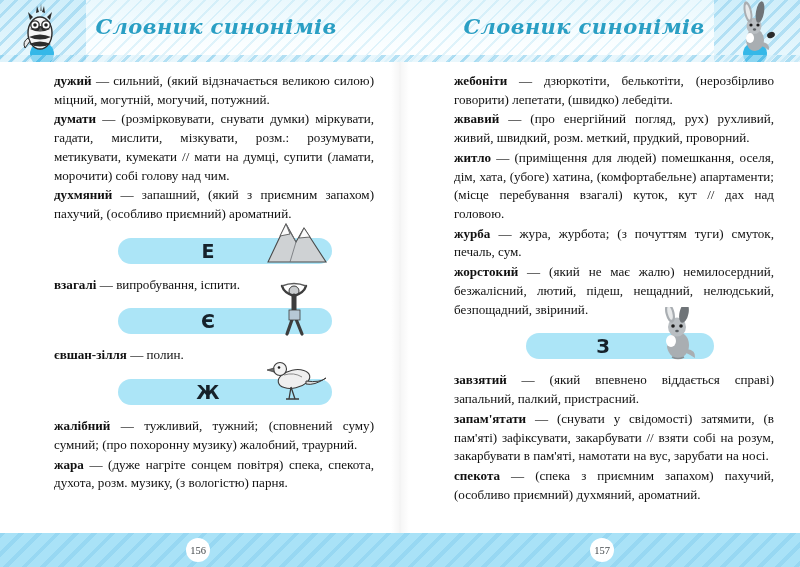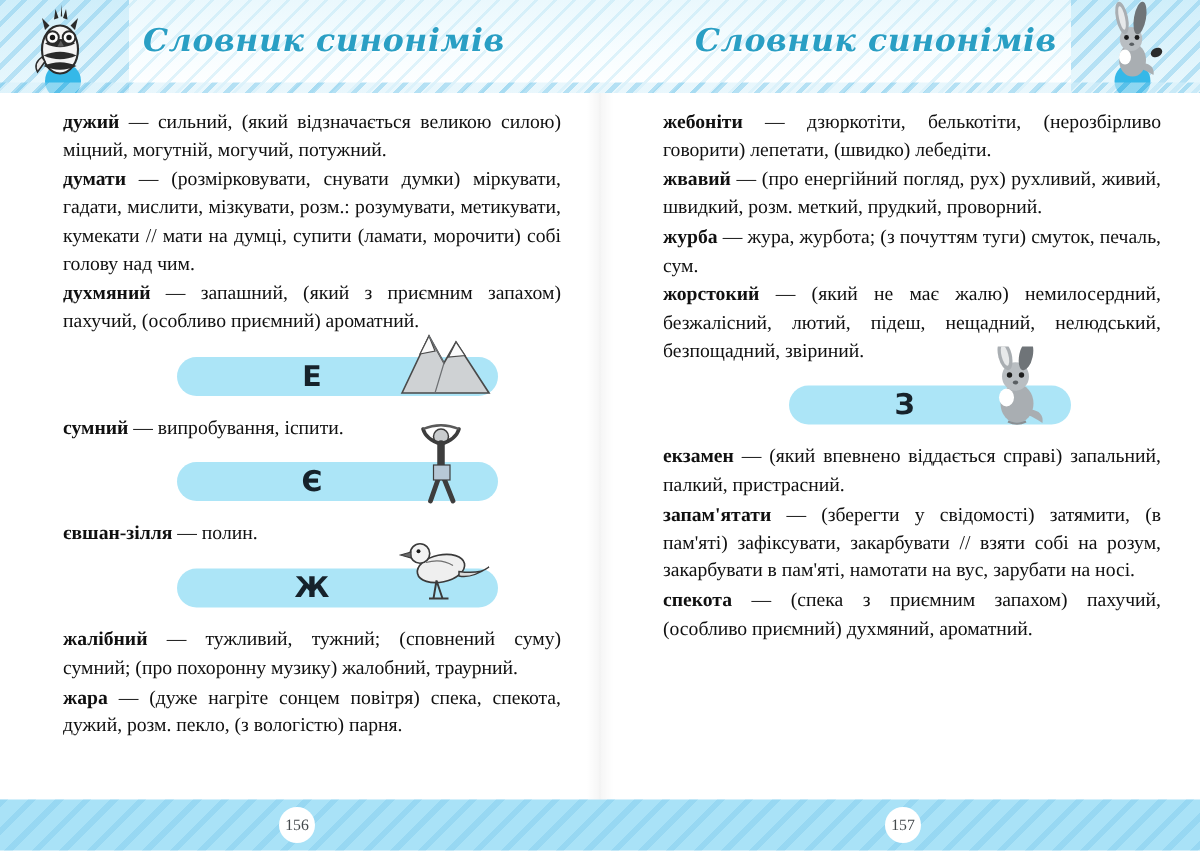--- a/index.html
+++ b/index.html
@@ -81,21 +81,21 @@
   }
   .col.left{padding-left:38px;padding-right:26px;}
   .col.right{padding-left:38px;padding-right:26px;}
 
   .entry{
     font-size:13.1px;
     line-height:1.43;
     color:#101010;
     text-align:justify;
     text-justify:inter-word;
-    margin:0 0 1px 4px;
+    margin:0 0 1px 16px;
     hyphens:manual;
   }
   .hw{font-weight:700;}
 
   
   .letter-band{
     position:relative;
     margin:14px 0 12px 0;
     height:26px;
   }
@@ -208,21 +208,21 @@
         <div class="letter-band">
           <div class="letter-pill"></div>
           <div class="letter-glyph">Е</div>
           <svg class="letter-art" viewBox="0 0 74 56">
             <path d="M8 50 L26 12 L36 30 L44 16 L66 50 Z" fill="#cfd2d4" stroke="#4a4a4a" stroke-width="1.1"></path>
            <path d="M26 12 L20 24 L30 22 Z" fill="#fbfbfb" stroke="#4a4a4a" stroke-width=".8"></path>
            <path d="M44 16 L39 26 L50 25 Z" fill="#fbfbfb" stroke="#4a4a4a" stroke-width=".8"></path>
            <path d="M26 12 L36 30 L30 50" fill="none" stroke="#6d7073" stroke-width=".8"></path>
           </svg>
         </div>
-        <p class="entry"><span class="hw">сумний</span><span> — випробування, іспити.</span></p>
+        <p class="entry"><span class="hw">взагалі</span><span> — випробування, іспити.</span></p>
         <div class="letter-band">
           <div class="letter-pill"></div>
           <div class="letter-glyph">Є</div>
           <svg class="letter-art" viewBox="0 0 74 56">
             <circle cx="34" cy="9" r="5" fill="#c9ccce" stroke="#3d3d3d" stroke-width="1"></circle>
            <path d="M34 14 L34 32" stroke="#3d3d3d" stroke-width="5" stroke-linecap="round"></path>
            <path d="M34 14 q-10 -3 -12 -10 M34 14 q10 -3 12 -10" fill="none" stroke="#3d3d3d" stroke-width="2.4" stroke-linecap="round"></path>
            <path d="M22 4 q12 -5 24 0" fill="none" stroke="#5a5a5a" stroke-width="1.6"></path>
            <path d="M34 32 L27 52 M34 32 L42 52" stroke="#3d3d3d" stroke-width="3.2" stroke-linecap="round"></path>
            <rect x="29" y="28" width="11" height="10" fill="#b7c8d6" stroke="#3d3d3d" stroke-width=".8"></rect>
@@ -237,46 +237,47 @@
            <circle cx="20" cy="16" r="6.5" fill="#f3f3f3" stroke="#3a3a3a" stroke-width="1.1"></circle>
            <path d="M14 15 l-7 2 7 2z" fill="#6b6b6b" stroke="#3a3a3a" stroke-width=".7"></path>
            <circle cx="19" cy="14.5" r="1.3" fill="#1a1a1a"></circle>
            <path d="M46 28 q14 2 20 -3 q-12 8 -20 6z" fill="#dcdcdc" stroke="#3a3a3a" stroke-width="1"></path>
            <path d="M31 34 l-2 12 M31 34 l4 12" stroke="#3a3a3a" stroke-width="1.3"></path>
            <path d="M26 46 l8 0 M33 46 l6 0" stroke="#3a3a3a" stroke-width="1.3"></path>
            <path d="M24 22 q10 -3 18 2" fill="none" stroke="#6e6e6e" stroke-width=".8"></path>
           </svg>
         </div>
         <p class="entry"><span class="hw">жалібний</span><span> — тужливий, тужний; (сповнений суму) сумний; (про похоронну музику) жалобний, траурний.</span></p>
-        <p class="entry"><span class="hw">жара</span><span> — (дуже нагріте сонцем повітря) спека, спекота, дужий, розм. пекло, (з вологістю) парня.</span></p>
+        <p class="entry"><span class="hw">жара</span><span> — (дуже нагріте сонцем повітря) спека, спекота, духота, розм. музику, (з вологістю) парня.</span></p>
       </div>
     <div class="col right" id="col-right">
         <p class="entry"><span class="hw">жебоніти</span><span> — дзюркотіти, белькотіти, (нерозбірливо говорити) лепетати, (швидко) лебедіти.</span></p>
         <p class="entry"><span class="hw">жвавий</span><span> — (про енергійний погляд, рух) рухливий, живий, швидкий, розм. меткий, прудкий, проворний.</span></p>
+        <p class="entry"><span class="hw">житло</span><span> — (приміщення для людей) помешкання, оселя, дім, хата, (убоге) хатина, (комфортабельне) апартаменти; (місце перебування взагалі) куток, кут // дах над головою.</span></p>
         <p class="entry"><span class="hw">журба</span><span> — жура, журбота; (з почуттям туги) смуток, печаль, сум.</span></p>
         <p class="entry"><span class="hw">жорстокий</span><span> — (який не має жалю) немилосердний, безжалісний, лютий, підеш, нещадний, нелюдський, безпощадний, звіриний.</span></p>
         <div class="letter-band z">
           <div class="letter-pill"></div>
           <div class="letter-glyph">З</div>
           <svg class="letter-art" viewBox="0 0 74 56">
             <ellipse cx="34" cy="38" rx="11" ry="13" fill="#a9aeb2"></ellipse>
            <ellipse cx="33" cy="20" rx="9" ry="9.5" fill="#b9bec2"></ellipse>
            <ellipse cx="26" cy="6" rx="4.5" ry="10" fill="#a9aeb2" transform="rotate(-14 26 6)"></ellipse>
            <ellipse cx="26" cy="6" rx="2.3" ry="7" fill="#e7e9ea" transform="rotate(-14 26 6)"></ellipse>
            <ellipse cx="40" cy="6" rx="4.5" ry="10" fill="#6f7478" transform="rotate(12 40 6)"></ellipse>
            <circle cx="29" cy="19" r="1.8" fill="#1d1d1d"></circle>
            <circle cx="37" cy="19" r="1.8" fill="#1d1d1d"></circle>
            <ellipse cx="33" cy="24" rx="1.8" ry="1.3" fill="#5a5f63"></ellipse>
            <ellipse cx="27" cy="34" rx="5" ry="6" fill="#ffffff"></ellipse>
            <path d="M43 42 q9 1 8 9 q-6 -4 -9 -5z" fill="#a9aeb2"></path>
            <path d="M28 50 q6 3 12 0" fill="none" stroke="#8a8f93" stroke-width="1.4"></path>
           </svg>
         </div>
-        <p class="entry"><span class="hw">екзамен</span><span> — (який впевнено віддається справі) запальний, палкий, пристрасний.</span></p>
-        <p class="entry"><span class="hw">запам'ятати</span><span> — (зберегти у свідомості) затямити, (в пам'яті) зафіксувати, закарбувати // взяти собі на розум, закарбувати в пам'яті, намотати на вус, зарубати на носі.</span></p>
+        <p class="entry"><span class="hw">завзятий</span><span> — (який впевнено віддається справі) запальний, палкий, пристрасний.</span></p>
+        <p class="entry"><span class="hw">запам'ятати</span><span> — (снувати у свідомості) затямити, (в пам'яті) зафіксувати, закарбувати // взяти собі на розум, закарбувати в пам'яті, намотати на вус, зарубати на носі.</span></p>
         <p class="entry"><span class="hw">спекота</span><span> — (спека з приємним запахом) пахучий, (особливо приємний) духмяний, ароматний.</span></p>
       </div>
   </div>
 
   <div class="footer">
     <div class="pagenum left">156</div>
     <div class="pagenum right">157</div>
   </div>
 
   <div class="gutter"></div>

